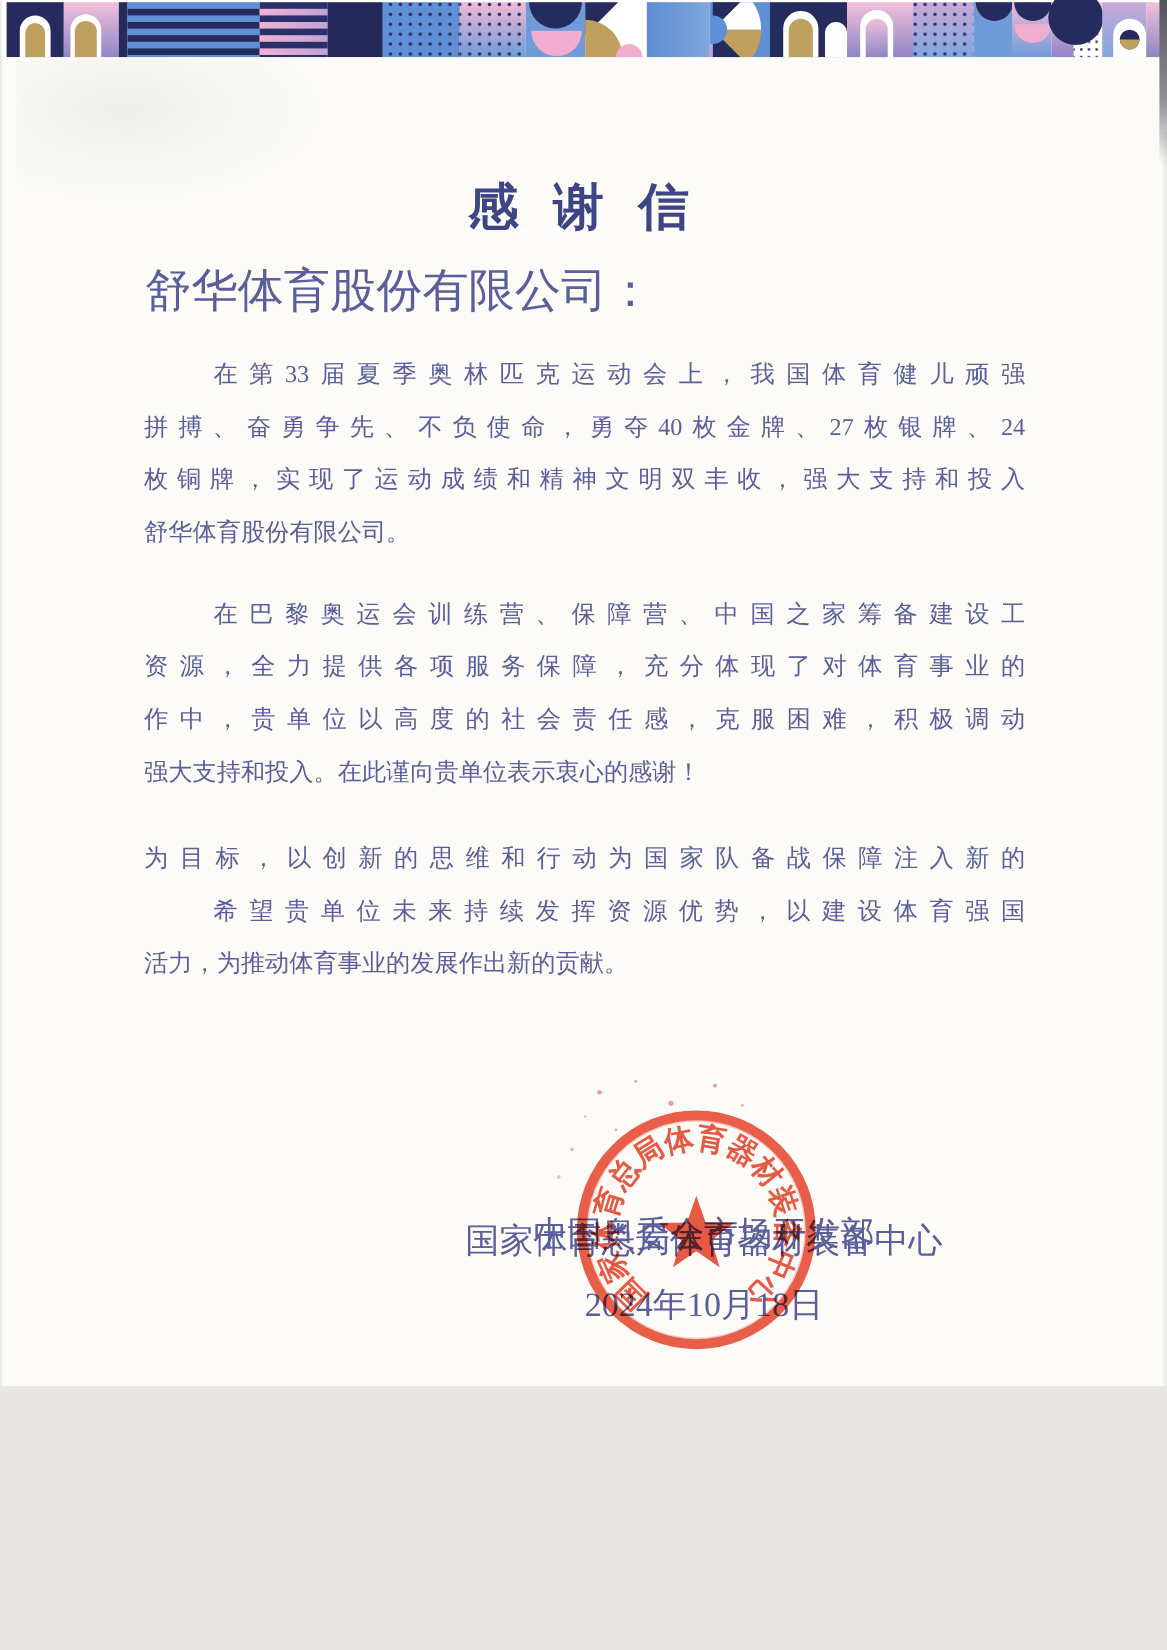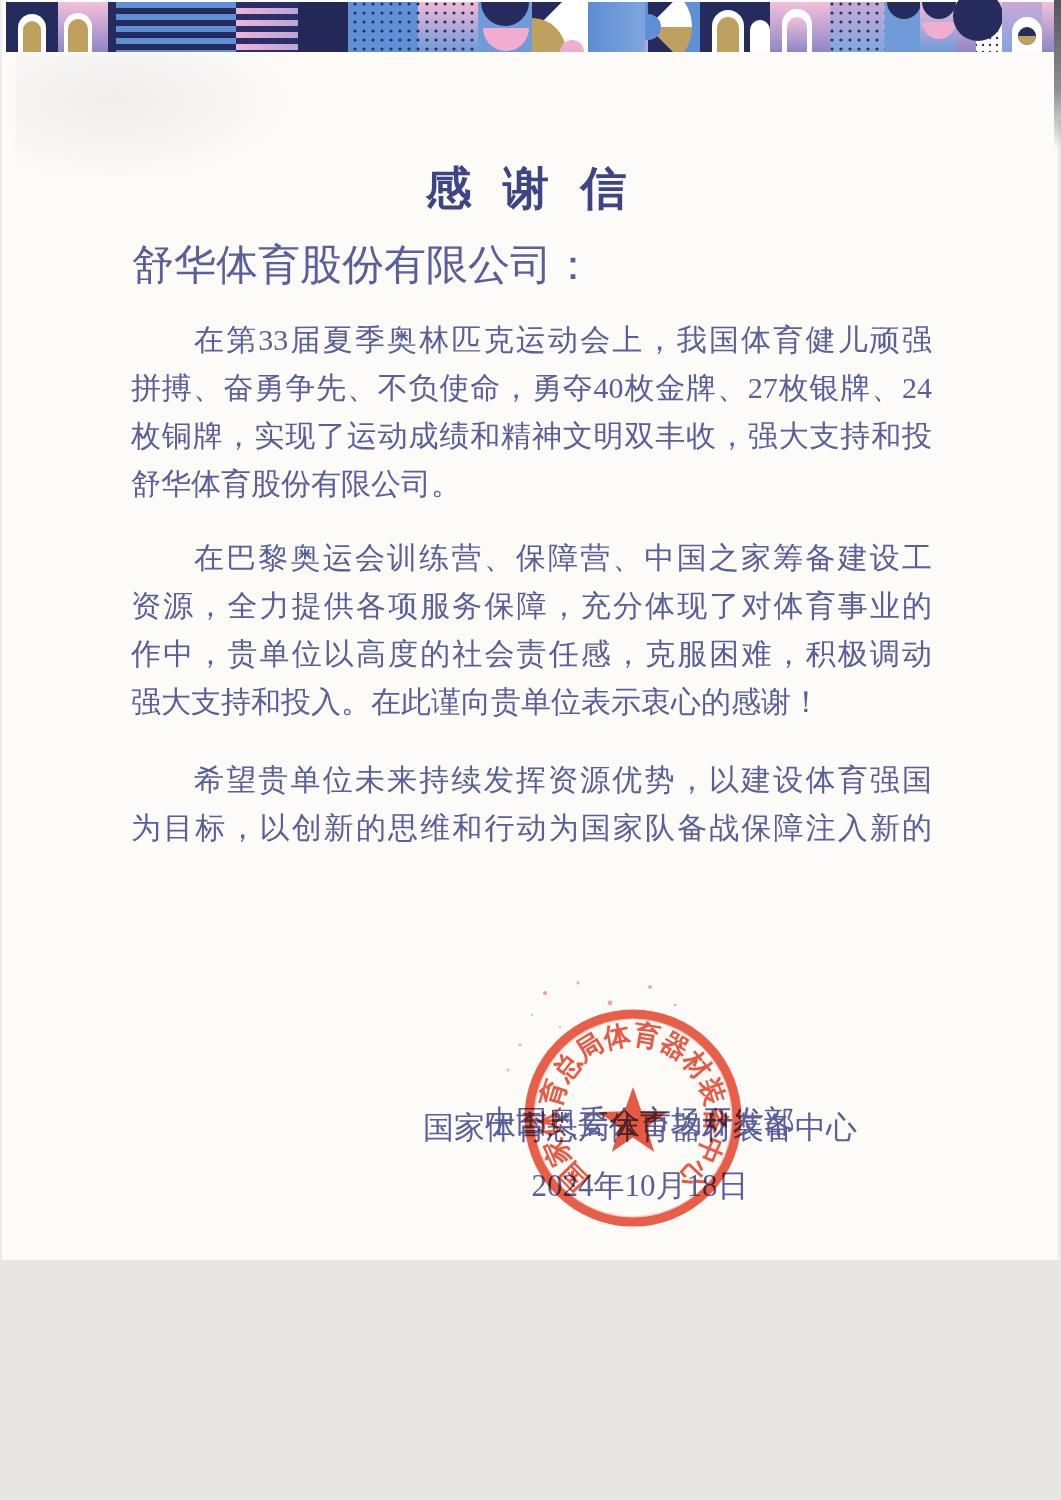--- a/index.html
+++ b/index.html
@@ -13,21 +13,21 @@
   .band-bottom{top:1312px;}
   .title{
     position:absolute;left:131px;top:160px;width:800px;height:58px;
     text-align:center;font-size:46px;font-weight:bold;color:#3d4584;
     letter-spacing:10px;line-height:58px;
   }
   .recipient{
     position:absolute;left:132px;top:248px;width:820px;
     font-size:42px;color:#5a5f9b;line-height:34px;
   }
-  .para{position:absolute;left:131px;width:801px;color:#5a5f9b;font-size:30px;}
+  .para{position:absolute;left:131px;width:801px;color:#5a5f9b;font-size:22px;}
   .p1{top:316px;} .p2{top:534px;} .p3{top:756px;}
   .ln{height:48px;line-height:48px;white-space:nowrap;}
   .jl{text-align:justify;text-align-last:justify;white-space:normal;height:48px;line-height:48px;overflow:hidden;}
   .first{text-indent:63px;}
   .sig{
     position:absolute;left:240px;width:800px;text-align:center;
     color:#5a5f9b;font-size:31px;line-height:34px;
   }
   .sig1{top:1105px;} .sig2{top:1111px;} .sig3{top:1169px;}
   .seal{
@@ -171,22 +171,23 @@
   </div>
 
   <div class="para p2">
     <div class="jl first">在巴黎奥运会训练营、保障营、中国之家筹备建设工</div>
     <div class="jl">资源，全力提供各项服务保障，充分体现了对体育事业的</div>
     <div class="jl">作中，贵单位以高度的社会责任感，克服困难，积极调动</div>
     <div class="ln">强大支持和投入。在此谨向贵单位表示衷心的感谢！</div>
   </div>
 
   <div class="para p3">
+    <div class="jl">为目标，以创新的思维和行动为国家队备战保障注入新的</div>
     <div class="jl first">希望贵单位未来持续发挥资源优势，以建设体育强国</div>
-    <div class="jl">为目标，以创新的思维和行动为国家队备战保障注入新的</div>
+    <div class="ln">活力，为推动体育事业的发展作出新的贡献。</div>
   </div>
 
   <div class="sig sig1">中国奥委会市场开发部</div>
   <div class="sig sig2">国家体育总局体育器材装备中心</div>
   <div class="sig sig3">2024年10月18日</div>
 
   <svg class="seal" width="300" height="300" viewBox="0 0 300 300" aria-hidden="true">
     <g fill="#e7432a">
       <circle cx="55" cy="18" r="2" opacity=".55"></circle>
         <circle cx="88" cy="8" r="1.4" opacity=".5"></circle>

